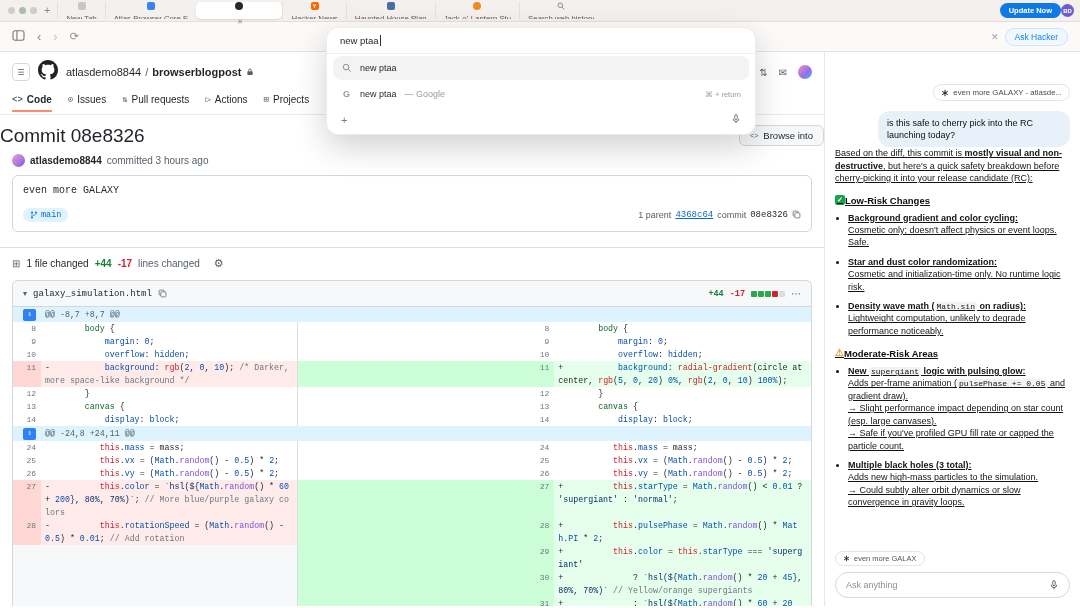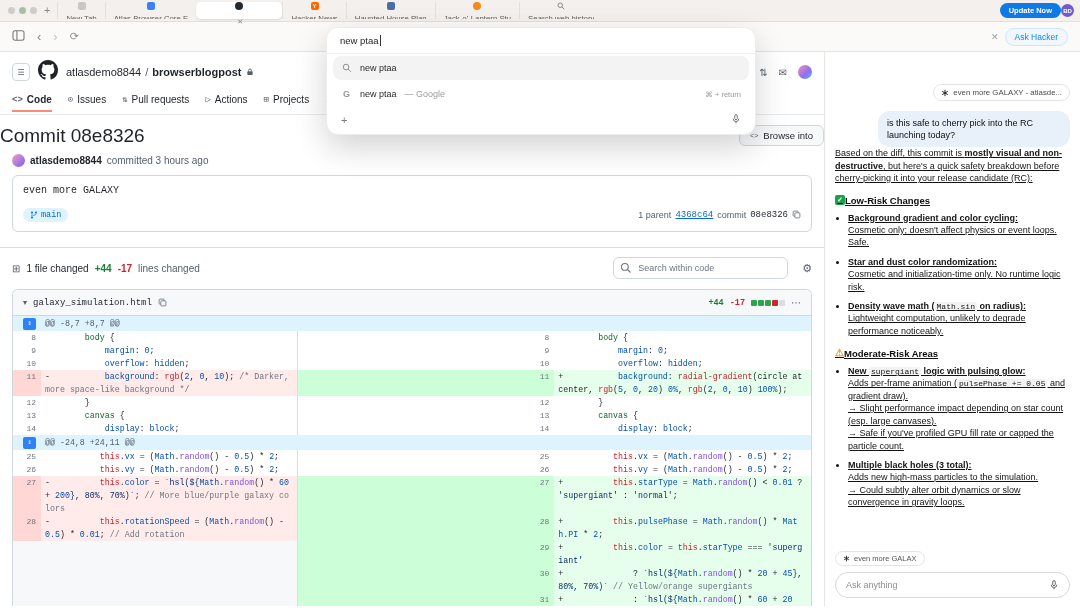--- a/index.html
+++ b/index.html
@@ -348,27 +348,20 @@
       </div>
 
       <div class="divider"></div>
 
       <div class="stats-row">
         <span class="stats-ic">⊞</span>
         <span class="stats-text">1 file changed</span>
         <span class="stats-text green">+44</span>
         <span class="stats-text red">-17</span>
         <span class="muted">lines changed</span>
-        <span class="search-code">
-          <svg viewBox="0 0 16 16" width="12" height="12">
-              <circle cx="6.5" cy="6.5" r="4.5" fill="none" stroke="#6e7781" stroke-width="1.5"></circle>
-              <line x1="10" y1="10" x2="14" y2="14" stroke="#6e7781" stroke-width="1.5"></line>
-            </svg>
-          <input type="text" placeholder="Search within code" style="">
-        </span>
         <span class="gear">⚙</span>
       </div>
 
       <div class="file-card">
         <div class="file-head">
           <span class="chev">▾</span>
           <span class="fname">galaxy_simulation.html</span>
           <svg viewBox="0 0 16 16" width="9" height="9">
               <rect x="5" y="5" width="9" height="9" rx="1.5" fill="none" stroke="#6e7781" stroke-width="1.5"></rect>
               <path d="M11 5V3.5A1.5 1.5 0 009.5 2h-6A1.5 1.5 0 002 3.5v6A1.5 1.5 0 003.5 11H5" fill="none" stroke="#6e7781" stroke-width="1.5"></path>
@@ -432,20 +425,26 @@
                 <td class="ln">14</td>
                 <td class="code"><span class="tok-p">            </span><span class="tok-c">display</span><span class="tok-p">: </span><span class="tok-c">block</span><span class="tok-p">;</span></td>
                 <td class="ln rsplit">14</td>
                 <td class="code"><span class="tok-p">            </span><span class="tok-c">display</span><span class="tok-p">: </span><span class="tok-c">block</span><span class="tok-p">;</span></td>
               </tr>
               <tr class="hunk-row">
                 <td class="ln"><span class="expander">⇕</span></td>
                 <td class="hunk-text" colspan="3">@@ -24,8 +24,11 @@</td>
               </tr>
               <tr>
+                <td class="ln">24</td>
+                <td class="code"><span class="tok-p">           </span><span class="tok-k">this</span><span class="tok-p">.</span><span class="tok-c">mass</span><span class="tok-p"> = mass;</span></td>
+                <td class="ln rsplit">24</td>
+                <td class="code"><span class="tok-p">           </span><span class="tok-k">this</span><span class="tok-p">.</span><span class="tok-c">mass</span><span class="tok-p"> = mass;</span></td>
+              </tr>
+              <tr>
                 <td class="ln">25</td>
                 <td class="code"><span class="tok-p">           </span><span class="tok-k">this</span><span class="tok-p">.</span><span class="tok-c">vx</span><span class="tok-p"> = (</span><span class="tok-c">Math</span><span class="tok-p">.</span><span class="tok-f">random</span><span class="tok-p">() - </span><span class="tok-c">0.5</span><span class="tok-p">) * </span><span class="tok-c">2</span><span class="tok-p">;</span></td>
                 <td class="ln rsplit">25</td>
                 <td class="code"><span class="tok-p">           </span><span class="tok-k">this</span><span class="tok-p">.</span><span class="tok-c">vx</span><span class="tok-p"> = (</span><span class="tok-c">Math</span><span class="tok-p">.</span><span class="tok-f">random</span><span class="tok-p">() - </span><span class="tok-c">0.5</span><span class="tok-p">) * </span><span class="tok-c">2</span><span class="tok-p">;</span></td>
               </tr>
               <tr>
                 <td class="ln">26</td>
                 <td class="code"><span class="tok-p">           </span><span class="tok-k">this</span><span class="tok-p">.</span><span class="tok-c">vy</span><span class="tok-p"> = (</span><span class="tok-c">Math</span><span class="tok-p">.</span><span class="tok-f">random</span><span class="tok-p">() - </span><span class="tok-c">0.5</span><span class="tok-p">) * </span><span class="tok-c">2</span><span class="tok-p">;</span></td>
                 <td class="ln rsplit">26</td>
                 <td class="code"><span class="tok-p">           </span><span class="tok-k">this</span><span class="tok-p">.</span><span class="tok-c">vy</span><span class="tok-p"> = (</span><span class="tok-c">Math</span><span class="tok-p">.</span><span class="tok-f">random</span><span class="tok-p">() - </span><span class="tok-c">0.5</span><span class="tok-p">) * </span><span class="tok-c">2</span><span class="tok-p">;</span></td>

